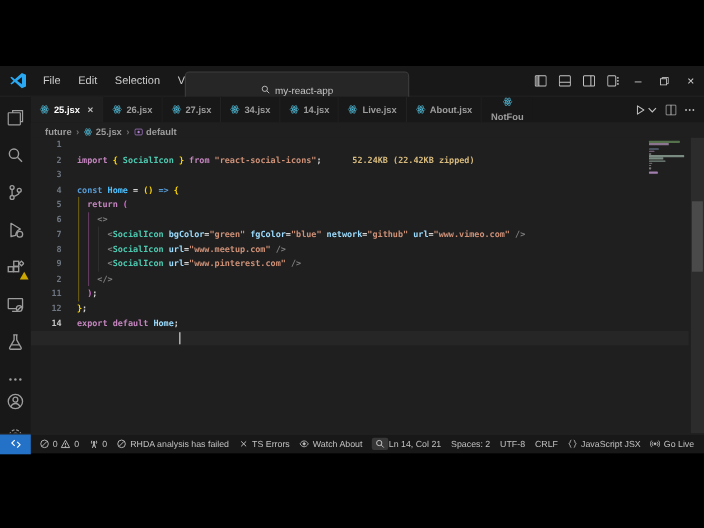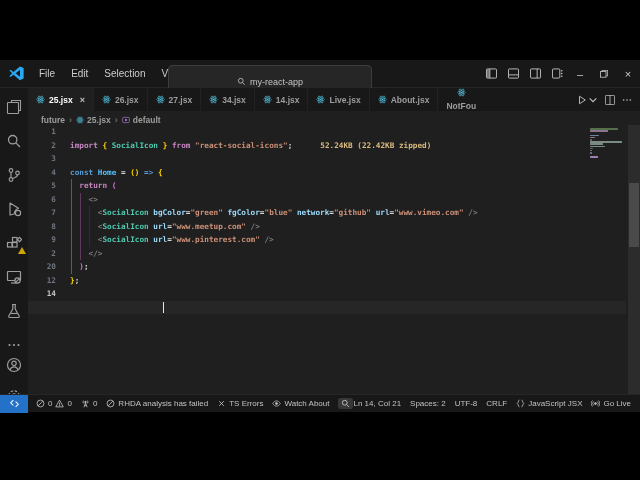--- a/index.html
+++ b/index.html
@@ -411,23 +411,23 @@
               <div class="code-line"><span class="ln">1</span></div>
               <div class="code-line"><span class="ln">2</span><span class="lc"><span class="tok-kw">import</span><span class="tok-pt"> </span><span class="tok-b1">{</span><span class="tok-pt"> </span><span class="tok-cp">SocialIcon</span><span class="tok-pt"> </span><span class="tok-b1">}</span><span class="tok-pt"> </span><span class="tok-kw">from</span><span class="tok-pt"> </span><span class="tok-st">"react-social-icons"</span><span class="tok-pt">;</span><span class="tok-cost">52.24KB (22.42KB zipped)</span></span></div>
               <div class="code-line"><span class="ln">3</span><span class="lc"></span></div>
               <div class="code-line"><span class="ln">4</span><span class="lc"><span class="tok-kb">const</span><span class="tok-pt"> </span><span class="tok-vr">Home</span><span class="tok-pt"> = </span><span class="tok-b1">()</span><span class="tok-pt"> </span><span class="tok-kb">=&gt;</span><span class="tok-pt"> </span><span class="tok-b1">{</span></span></div>
               <div class="code-line"><span class="ln">5</span><span class="lc"><span class="tok-pt">  </span><span class="tok-kw">return</span><span class="tok-pt"> </span><span class="tok-b2">(</span></span></div>
               <div class="code-line"><span class="ln">6</span><span class="lc"><span class="tok-pt">    </span><span class="tok-fr">&lt;&gt;</span></span></div>
               <div class="code-line"><span class="ln">7</span><span class="lc"><span class="tok-pt">      </span><span class="tok-fr">&lt;</span><span class="tok-tg">SocialIcon</span><span class="tok-pt"> </span><span class="tok-at">bgColor</span><span class="tok-pt">=</span><span class="tok-st">"green"</span><span class="tok-pt"> </span><span class="tok-at">fgColor</span><span class="tok-pt">=</span><span class="tok-st">"blue"</span><span class="tok-pt"> </span><span class="tok-at">network</span><span class="tok-pt">=</span><span class="tok-st">"github"</span><span class="tok-pt"> </span><span class="tok-at">url</span><span class="tok-pt">=</span><span class="tok-st">"www.vimeo.com"</span><span class="tok-pt"> </span><span class="tok-fr">/&gt;</span></span></div>
               <div class="code-line"><span class="ln">8</span><span class="lc"><span class="tok-pt">      </span><span class="tok-fr">&lt;</span><span class="tok-tg">SocialIcon</span><span class="tok-pt"> </span><span class="tok-at">url</span><span class="tok-pt">=</span><span class="tok-st">"www.meetup.com"</span><span class="tok-pt"> </span><span class="tok-fr">/&gt;</span></span></div>
               <div class="code-line"><span class="ln">9</span><span class="lc"><span class="tok-pt">      </span><span class="tok-fr">&lt;</span><span class="tok-tg">SocialIcon</span><span class="tok-pt"> </span><span class="tok-at">url</span><span class="tok-pt">=</span><span class="tok-st">"www.pinterest.com"</span><span class="tok-pt"> </span><span class="tok-fr">/&gt;</span></span></div>
               <div class="code-line"><span class="ln">2</span><span class="lc"><span class="tok-pt">    </span><span class="tok-fr">&lt;/&gt;</span></span></div>
-              <div class="code-line"><span class="ln">20</span><span class="lc"><span class="tok-pt">  </span><span class="tok-b2">)</span><span class="tok-pt">;</span></span></div>
+              <div class="code-line"><span class="ln">11</span><span class="lc"><span class="tok-pt">  </span><span class="tok-b2">)</span><span class="tok-pt">;</span></span></div>
               <div class="code-line"><span class="ln">12</span><span class="lc"><span class="tok-b1">}</span><span class="tok-pt">;</span></span></div>
-              <div class="code-line"><span class="ln active">14</span></div>
+              <div class="code-line"><span class="ln active">14</span><span class="lc"><span class="tok-kw">export</span><span class="tok-pt"> </span><span class="tok-kw">default</span><span class="tok-pt"> </span><span class="tok-at">Home</span><span class="tok-pt">;</span></span></div>
             </div>
           <div class="caret" style="left: 134.708px; top: 176.5px;"></div>
           <div class="minimap">
               <div class="mm-row" style="width: 28px; background: rgb(84, 113, 76);"></div>
               <div class="mm-row" style="width: 18px; background: rgb(138, 116, 144);"></div>
               <div class="mm-row" style="width: 0px;"></div>
               <div class="mm-row" style="width: 9px; background: rgb(111, 130, 160);"></div>
               <div class="mm-row" style="width: 5px; background: rgb(138, 116, 144);"></div>
               <div class="mm-row" style="width: 2px; background: rgb(102, 102, 102);"></div>
               <div class="mm-row" style="width: 32px; background: rgb(122, 140, 130);"></div>

